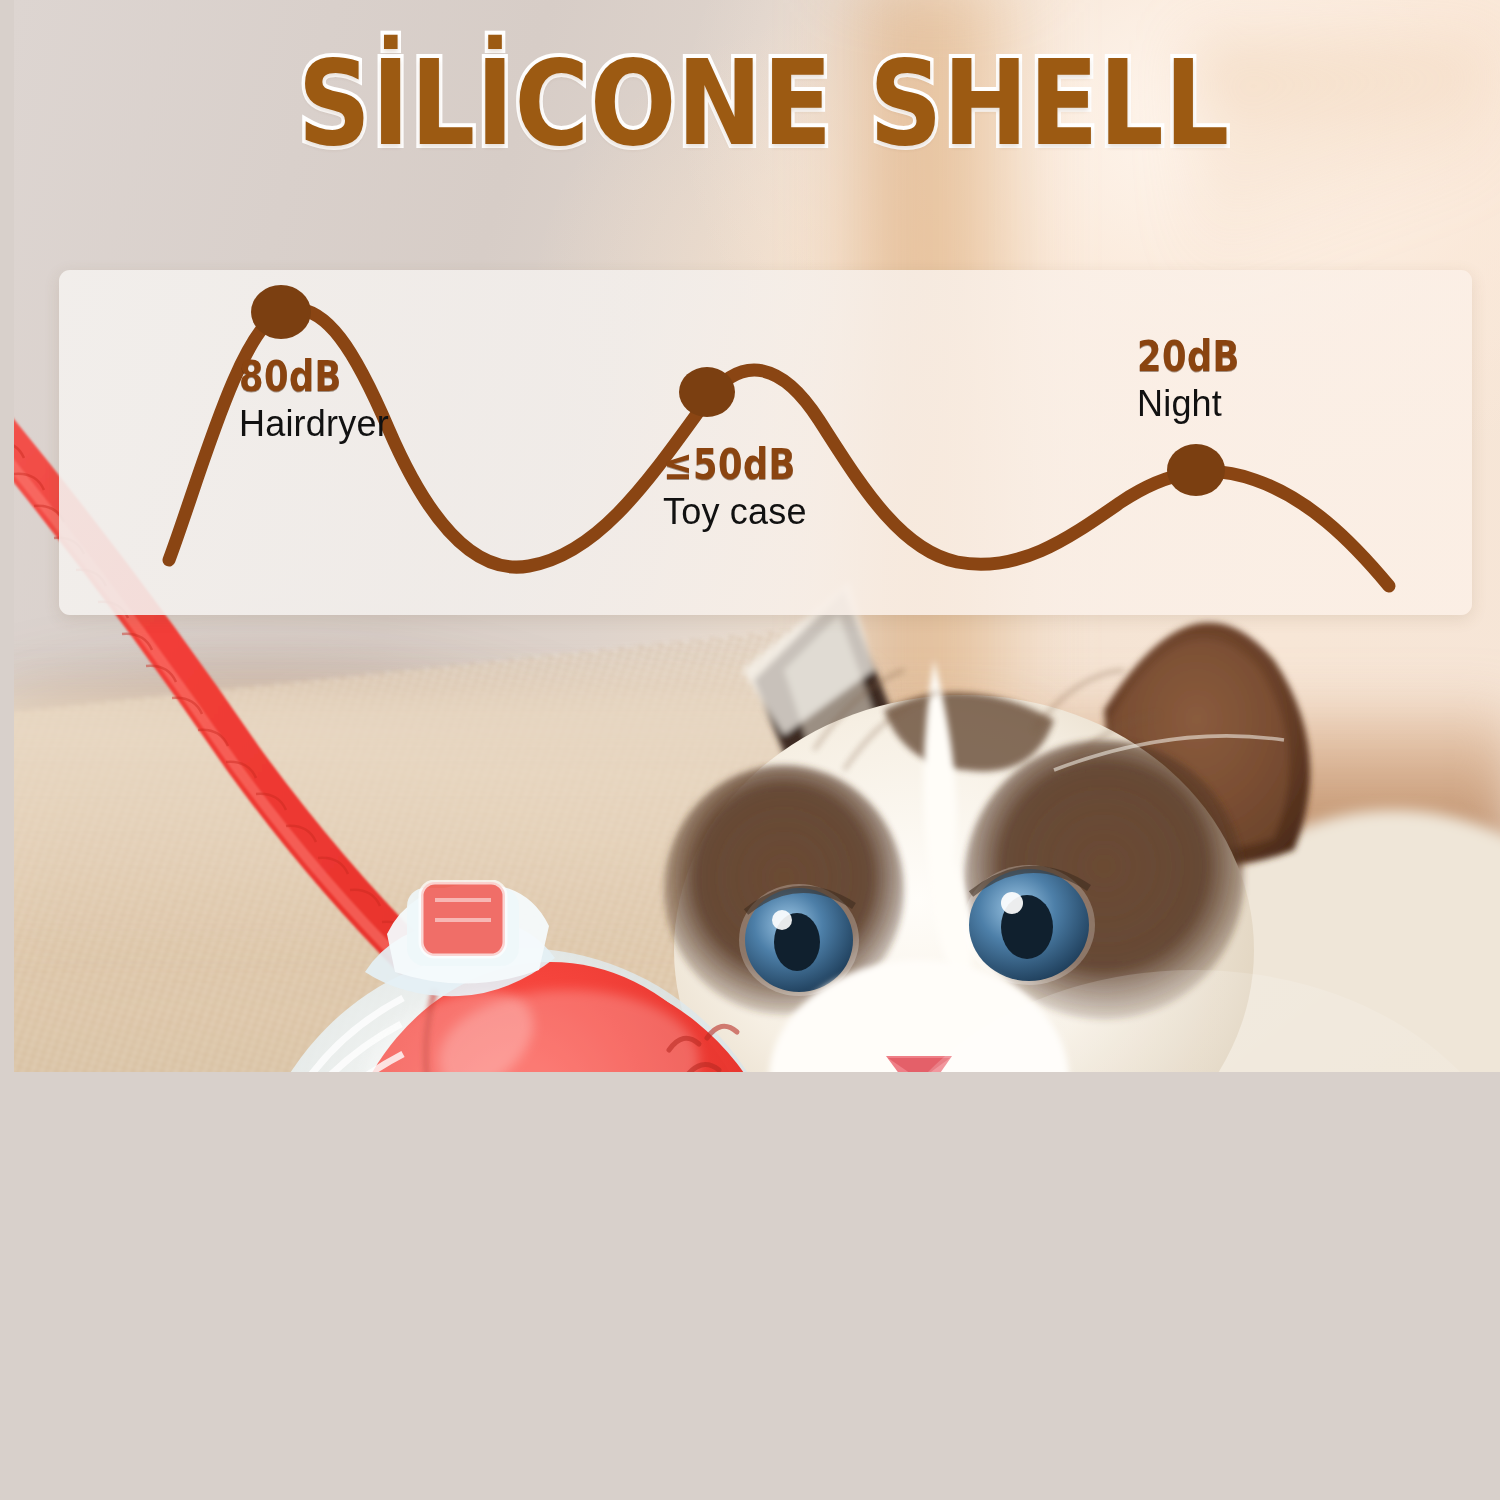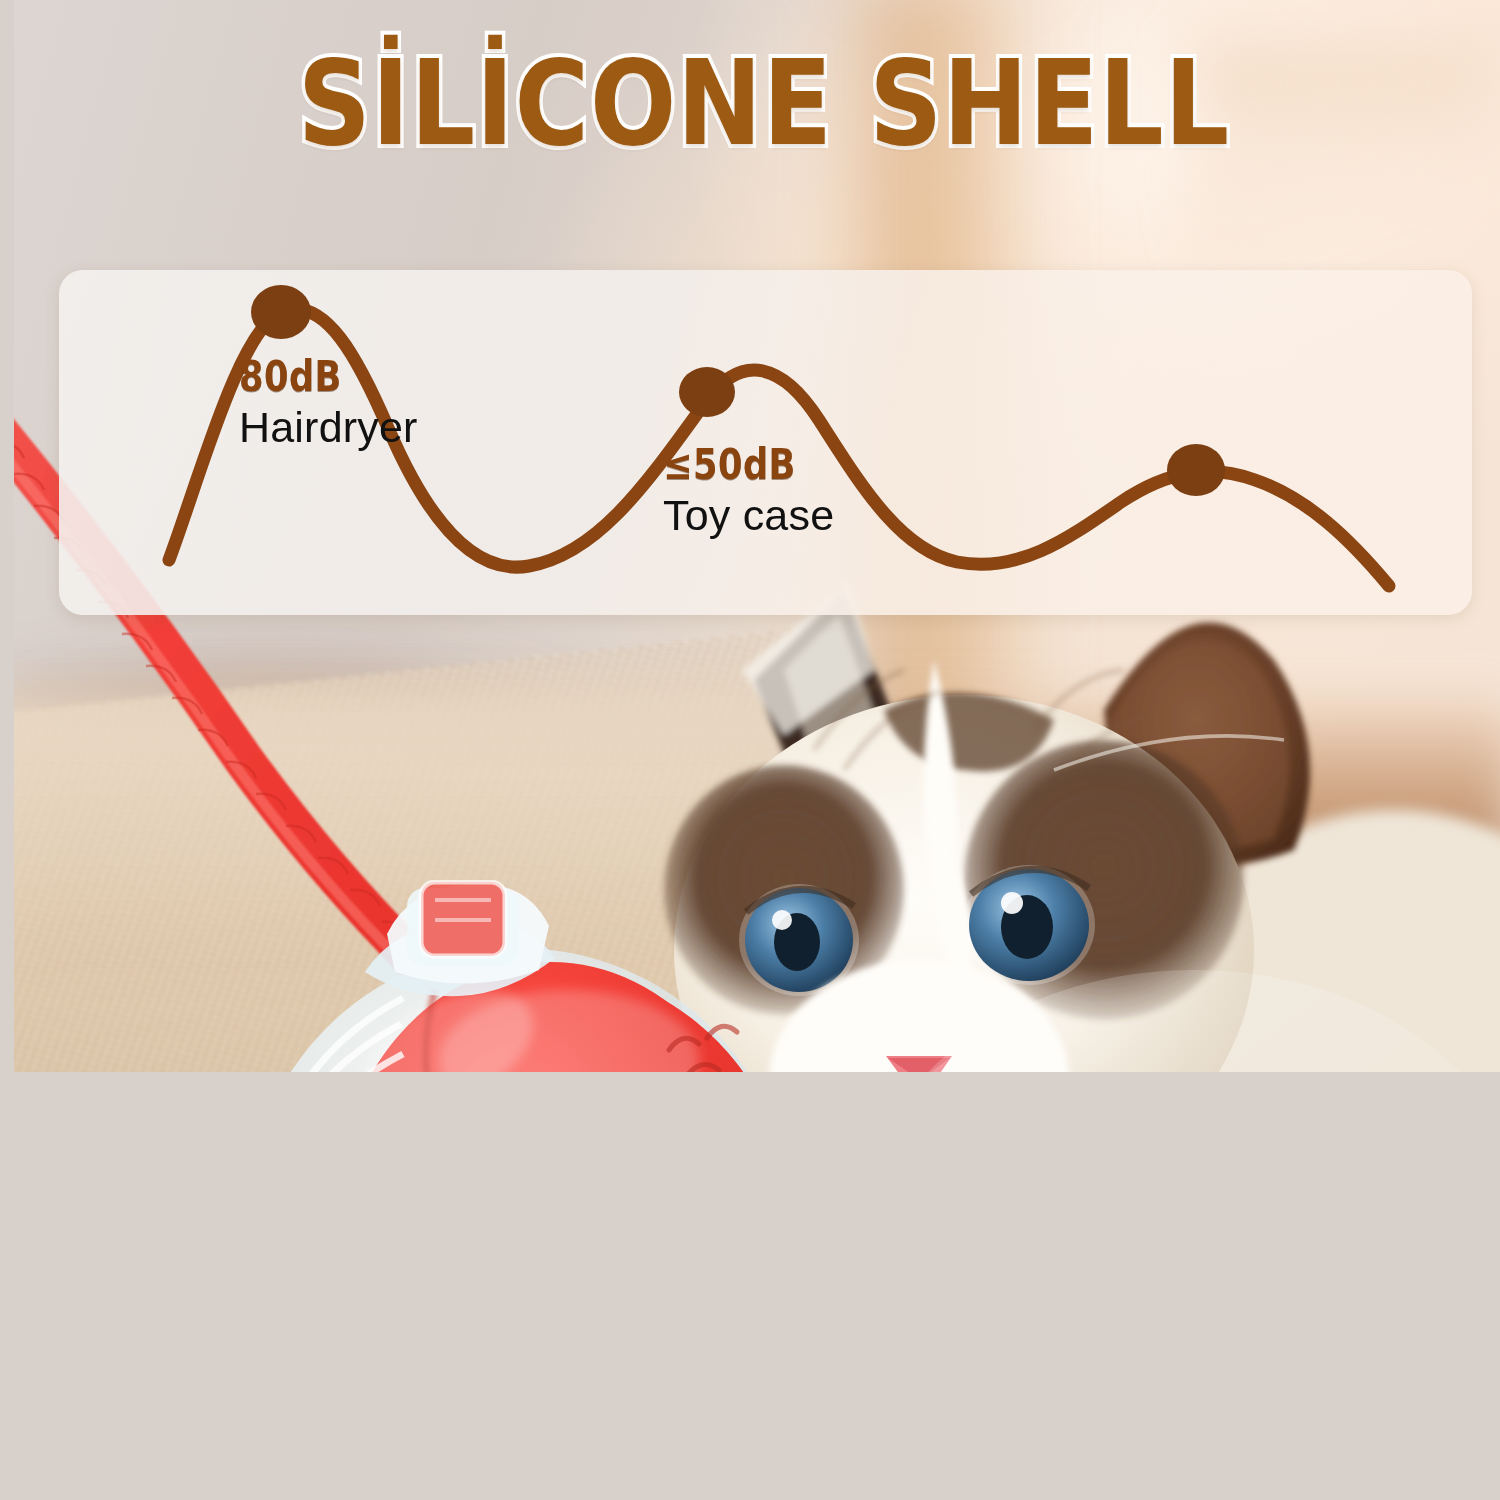--- a/index.html
+++ b/index.html
@@ -107,42 +107,42 @@
     letter-spacing:.1px;
     transform:scaleX(.97);
     white-space:nowrap;
     text-shadow:0 1px 2px rgba(0,0,0,.28);
   }
 
   
   .panel{
     position:absolute; left:45px; top:270px;
     width:1413px; height:345px;
-    border-radius:24px;
+    border-radius:11px;
     background:linear-gradient(115deg, rgba(244,241,238,.90) 0%, rgba(243,239,236,.88) 38%, rgba(250,240,232,.86) 62%, rgba(252,240,231,.84) 100%);
     box-shadow:0 4px 16px rgba(120,90,60,.14);
     overflow:hidden;
   }
   .panel-svg{ position:absolute; inset:0; width:100%; height:100%; }
 
   .lbl{ position:absolute; white-space:nowrap; }
   .lbl .db{
     font-family:"DejaVu Sans", sans-serif;
     font-weight:bold;
     font-size:42px;
     color:#8a4410;
     transform:scaleX(.84);
     transform-origin:left center;
     display:block;
     letter-spacing:.5px;
     text-shadow:0 1px 0 rgba(60,28,6,.45);
   }
   .lbl .nm{
     font-family:"Liberation Sans", sans-serif;
-    font-size:43px;
+    font-size:36px;
     color:#111;
     display:block;
     margin-top:2px;
     letter-spacing:.2px;
   }
   #lbl-hairdryer{ left:180px; top:82px; }
   #lbl-toyball { left:604px; top:170px; }
   #lbl-night   { left:1078px; top:62px; }
 
   .noise-dot{ fill:#7b3f11; }
@@ -491,15 +491,19 @@
     <div class="lbl" id="lbl-hairdryer">
       <span class="db">80dB</span>
       <span class="nm">Hairdryer</span>
     </div>
 
     <div class="lbl" id="lbl-toyball">
       <span class="db">≤50dB</span>
       <span class="nm">Toy case</span>
     </div>
 
+    <div class="lbl" id="lbl-night">
+      <span class="db">20dB</span>
+      <span class="nm">Night</span>
+    </div>
   </div>
 
 </div>
 
 </body></html>

